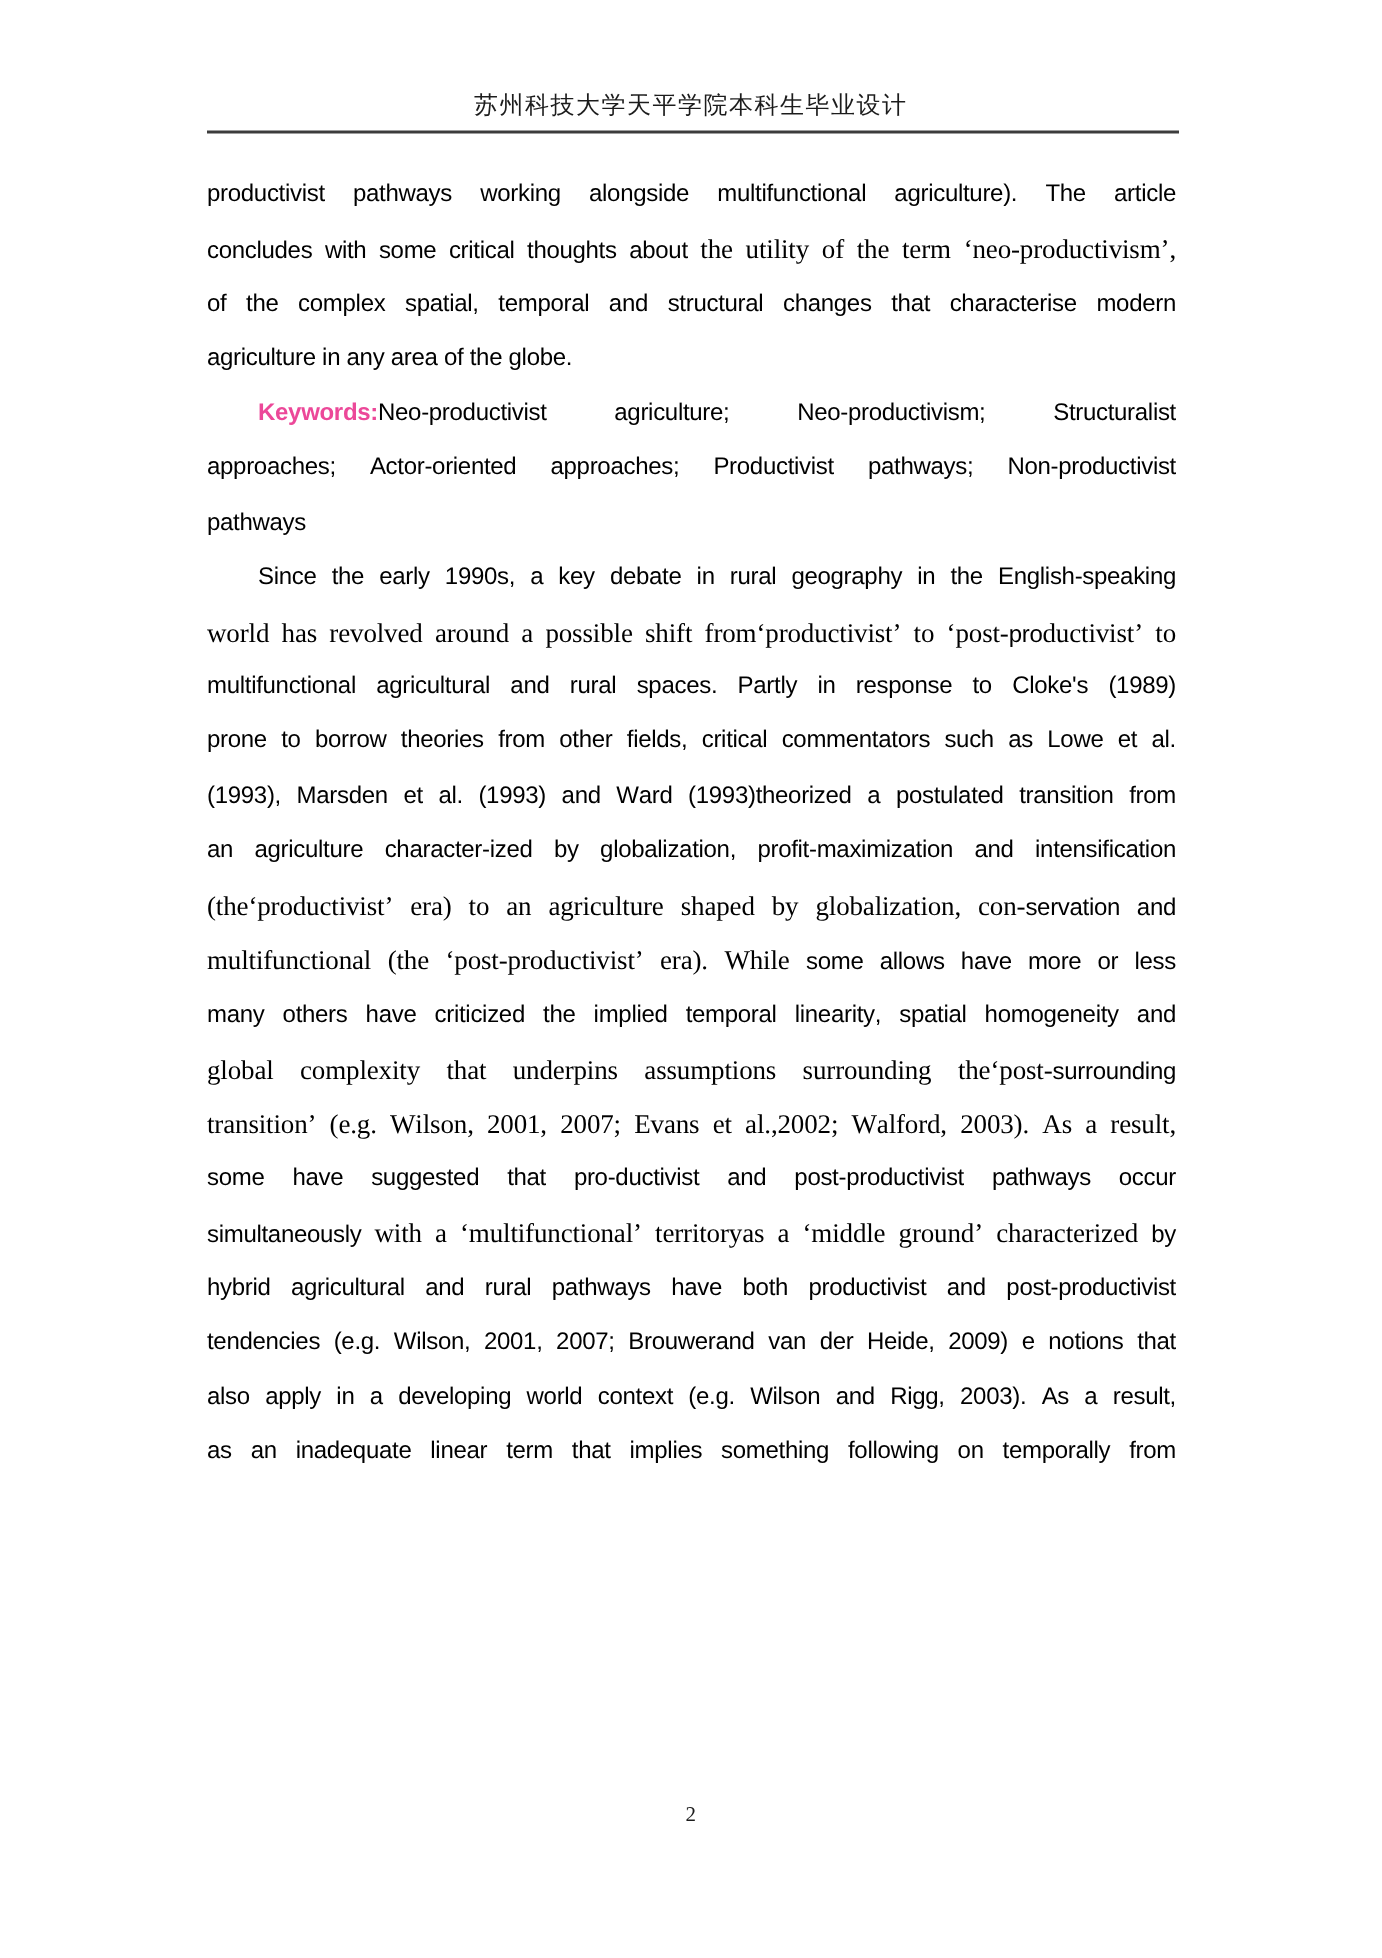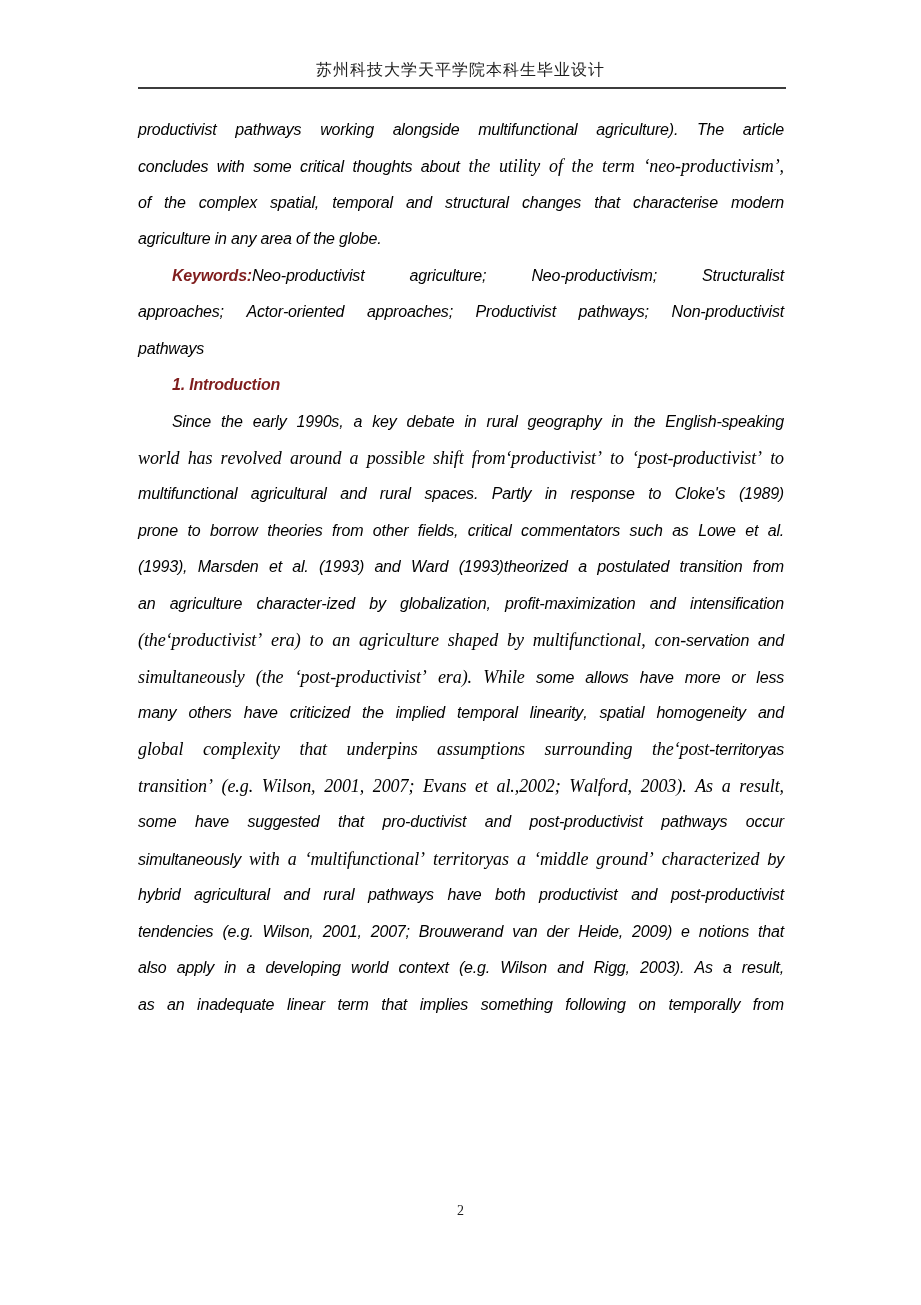--- a/index.html
+++ b/index.html
@@ -43,42 +43,41 @@
   .body-text {
     position: absolute;
     top: 112px;
     left: 138px;
     width: 646px;
   }
   .line {
     height: 36.45px;
     line-height: 36.45px;
     white-space: normal;
-    font-style: italic;
   }
   .align-justify {
     text-align: justify;
     text-align-last: justify;
   }
   .align-left {
     text-align: left;
     text-align-last: left;
   }
   .run-sans {
     font-family: "Liberation Sans", sans-serif;
     font-size: 16px;
     letter-spacing: -0.2px;
     color: #000000;
   }
   .run-sans-bold {
     font-family: "Liberation Sans", sans-serif;
     font-size: 16px;
     letter-spacing: -0.2px;
     font-weight: bold;
-    color: #7f1d1d;
+    color: #ec4899;
   }
   .run-serif {
     font-family: "Liberation Serif", serif;
     font-size: 18px;
     letter-spacing: -0.1px;
     color: #000000;
   }
   .footer-page-number {
     position: absolute;
     top: 1203px;
@@ -100,31 +99,30 @@
   <div class="header-rule"></div>
 
   <div class="body-text">
       <div class="line align-justify"><span class="run-sans">productivist pathways working alongside multifunctional agriculture). The article</span></div>
       <div class="line align-justify"><span class="run-sans">concludes with some critical thoughts about </span><span class="run-serif">the utility of the term ‘neo-productivism’,</span></div>
       <div class="line align-justify"><span class="run-sans">of the complex spatial, temporal and structural changes that characterise modern</span></div>
       <div class="line align-left"><span class="run-sans">agriculture in any area of the globe.</span></div>
       <div class="line align-justify" style="text-indent: 34px;"><span class="run-sans-bold">Keywords:</span><span class="run-sans">Neo-productivist agriculture; Neo-productivism; Structuralist</span></div>
       <div class="line align-justify"><span class="run-sans">approaches; Actor-oriented approaches; Productivist pathways; Non-productivist</span></div>
       <div class="line align-left"><span class="run-sans">pathways</span></div>
-      <div class="line align-left" style="text-indent: 34px;"><span class="run-sans-bold">1. Introduction</span></div>
       <div class="line align-justify" style="text-indent: 34px;"><span class="run-sans">Since the early 1990s, a key debate in rural geography in the English-speaking</span></div>
       <div class="line align-justify"><span class="run-serif">world has revolved around a possible shift from‘productivist’ to ‘post-</span><span class="run-sans">pro</span><span class="run-serif">ductivist’ to</span></div>
       <div class="line align-justify"><span class="run-sans">multifunctional agricultural and rural spaces. Partly in response to Cloke's (1989)</span></div>
       <div class="line align-justify"><span class="run-sans">prone to borrow theories from other fields, critical commentators such as Lowe et al.</span></div>
       <div class="line align-justify"><span class="run-sans">(1993), Marsden et al. (1993) and Ward (1993)theorized a postulated transition from</span></div>
       <div class="line align-justify"><span class="run-sans">an agriculture character-ized by globalization, profit-maximization and intensification</span></div>
-      <div class="line align-justify"><span class="run-serif">(the‘productivist’ era) to an agriculture shaped by multifunctional, con-</span><span class="run-sans">servation and</span></div>
-      <div class="line align-justify"><span class="run-serif">simultaneously (the ‘post-productivist’ era). While </span><span class="run-sans">some allows have more or less</span></div>
+      <div class="line align-justify"><span class="run-serif">(the‘productivist’ era) to an agriculture shaped by globalization, con-</span><span class="run-sans">servation and</span></div>
+      <div class="line align-justify"><span class="run-serif">multifunctional (the ‘post-productivist’ era). While </span><span class="run-sans">some allows have more or less</span></div>
       <div class="line align-justify"><span class="run-sans">many others have criticized the implied temporal linearity, spatial homogeneity and</span></div>
-      <div class="line align-justify"><span class="run-serif">global complexity that underpins assumptions surrounding the‘post-</span><span class="run-sans">territoryas</span></div>
+      <div class="line align-justify"><span class="run-serif">global complexity that underpins assumptions surrounding the‘post-</span><span class="run-sans">surrounding</span></div>
       <div class="line align-justify"><span class="run-serif">transition’ (e.g. Wilson, 2001, 2007; Evans et al.,2002; Walford, 2003). As a result,</span></div>
       <div class="line align-justify"><span class="run-sans">some have suggested that pro-ductivist and post-productivist pathways occur</span></div>
       <div class="line align-justify"><span class="run-sans">simultaneously </span><span class="run-serif">with a ‘multifunctional’ territoryas a ‘middle ground’ characterized </span><span class="run-sans">by</span></div>
       <div class="line align-justify"><span class="run-sans">hybrid agricultural and rural pathways have both productivist and post-productivist</span></div>
       <div class="line align-justify"><span class="run-sans">tendencies (e.g. Wilson, 2001, 2007; Brouwerand van der Heide, 2009) e notions that</span></div>
       <div class="line align-justify"><span class="run-sans">also apply in a developing world context (e.g. Wilson and Rigg, 2003). As a result,</span></div>
       <div class="line align-justify"><span class="run-sans">as an inadequate linear term that implies something following on temporally from</span></div>
     </div>
 
   <div class="footer-page-number">2</div>

